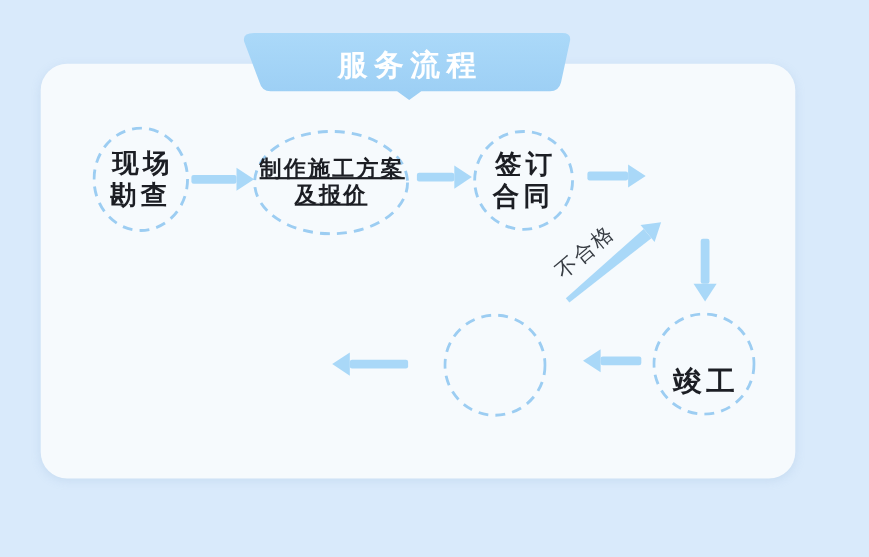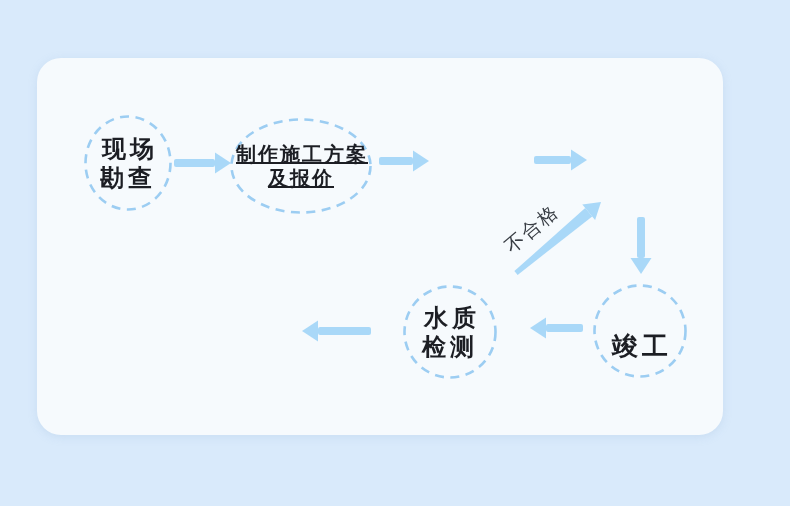--- a/index.html
+++ b/index.html
@@ -43,20 +43,32 @@
     transform:rotate(-40deg);font-size:19px;
   }
 </style>
 </head>
 <body>
 
 <div class="stage">
 
   <div class="card"></div>
 
+  <div class="banner">
+    <svg width="300" height="66" viewBox="0 0 300 66">
+      <defs>
+        <linearGradient id="bg1" x1="0" y1="0" x2="0" y2="1">
+          <stop offset="0" stop-color="#abd9f9"></stop>
+          <stop offset="1" stop-color="#9bcef4"></stop>
+        </linearGradient>
+      </defs>
+      <path d="M 11 2 H 291 Q 300 2 298 10 L 290 47 Q 288 55 280 55 H 163 L 152 63 L 141 55 H 26 Q 18 55 16 47 L 2 10 Q 0 2 11 2 Z" fill="url(#bg1)"></path>
+    </svg>
+    <div class="banner-title">服务流程</div>
+  </div>
 
   <svg class="arrows" width="790" height="506" viewBox="0 0 790 506">
     <g fill="#a9d8f8" stroke="none">
       <g>
         <rect x="174" y="159" width="41" height="8" rx="2"></rect>
         <polygon points="215,152.5 231,163 215,173.5"></polygon>
       </g>
       <g>
         <rect x="379" y="157" width="34" height="8" rx="2"></rect>
         <polygon points="413,150.5 429,161 413,171.5"></polygon>
@@ -93,33 +105,38 @@
   </div>
 
   <div class="node fs20" style="left:230px;top:118px;width:142px;height:96px;">
     <svg width="142" height="96" viewBox="0 0 142 96">
       <ellipse cx="71" cy="48" rx="69.5" ry="46.5" fill="none" stroke="#9ccdf2" stroke-width="2.6" stroke-dasharray="9 6.5"></ellipse>
     </svg>
     <span class="lbl">制作施工方案
 及报价</span>
   </div>
 
+  <div class="node fs24" style="left:430px;top:118px;width:92px;height:92px;">
+    <svg width="92" height="92" viewBox="0 0 92 92">
+      <ellipse cx="46" cy="46" rx="44.5" ry="44.5" fill="none" stroke="#9ccdf2" stroke-width="2.6" stroke-dasharray="9 6.5"></ellipse>
+    </svg>
+    <span class="lbl">签订
+合同</span>
+  </div>
 
 
   <div class="node fs26" style="left:593px;top:284px;width:94px;height:94px;">
     <svg width="94" height="94" viewBox="0 0 94 94">
       <ellipse cx="47" cy="47" rx="45.5" ry="45.5" fill="none" stroke="#9ccdf2" stroke-width="2.6" stroke-dasharray="9 6.5"></ellipse>
     </svg>
     <span class="lbl">竣工</span>
   </div>
 
   <div class="node fs24" style="left:403px;top:285px;width:94px;height:94px;">
     <svg width="94" height="94" viewBox="0 0 94 94">
       <ellipse cx="47" cy="47" rx="45.5" ry="45.5" fill="none" stroke="#9ccdf2" stroke-width="2.6" stroke-dasharray="9 6.5"></ellipse>
     </svg>
-    <span class="lbl">水质
-检测</span>
   </div>
 
 
   <div class="edge-label fail" style="left:492px;top:216px;width:80px;">不合格</div>
 
 </div>
 
 </body></html>

